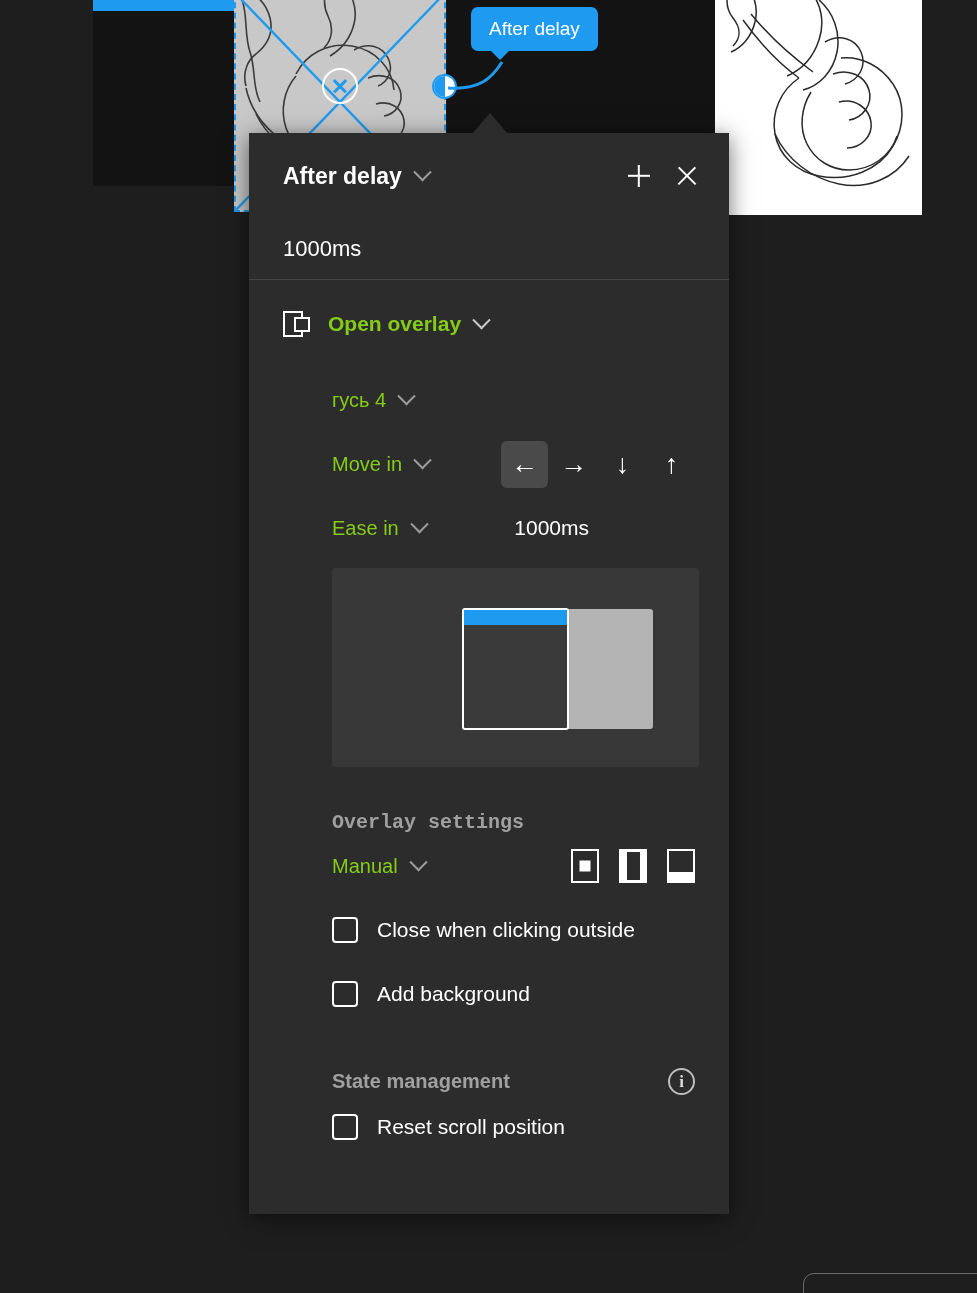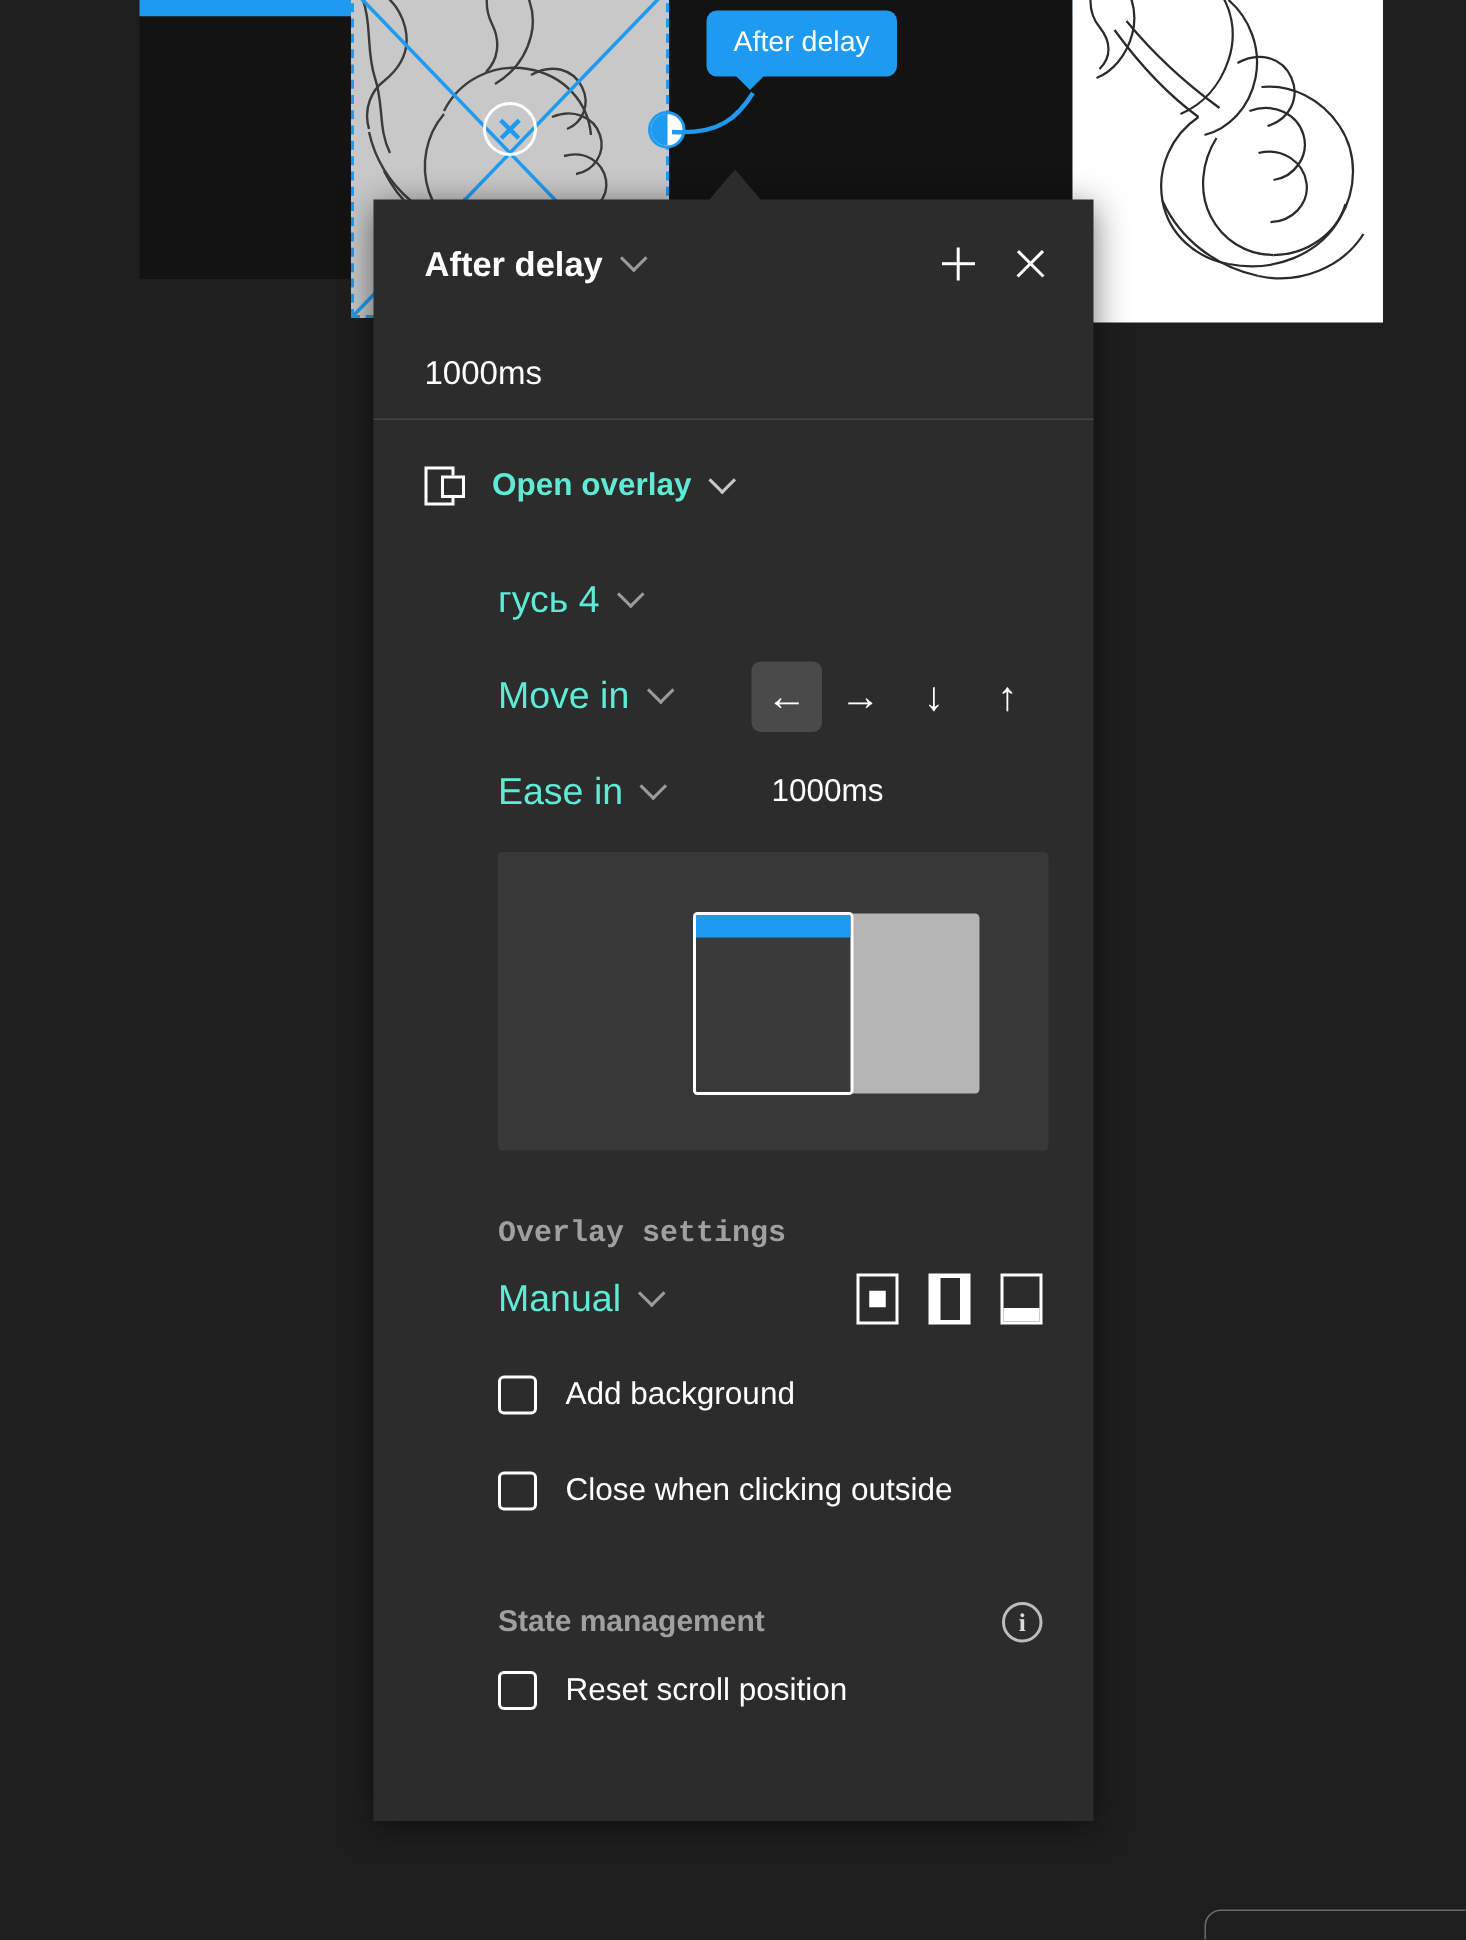--- a/index.html
+++ b/index.html
@@ -148,27 +148,27 @@
   }
   .overlay-ico { width: 28px; height: 30px; position: relative; flex: none; margin-right: 17px; }
   .overlay-ico .big {
     position: absolute; left: 0; top: 2px; width: 20px; height: 26px;
     border: 2.3px solid #ffffff;
   }
   .overlay-ico .small {
     position: absolute; left: 11px; top: 8px; width: 16px; height: 15px;
     border: 2.3px solid #ffffff; background: #2c2c2c;
   }
-  .action-label { font-size: 21px; font-weight: bold; color: #5eead4; }
+  .action-label { font-size: 21px; font-weight: bold; color: #84cc16; }
 
   .setting-row {
     display: flex; align-items: center; height: 64px;
     padding-left: 49px;
   }
-  .setting-label { font-size: 25px; color: #5eead4; white-space: nowrap; }
+  .setting-label { font-size: 20px; color: #84cc16; white-space: nowrap; }
 
   .dirs { display: flex; align-items: center; margin-left: auto; }
   .dir-btn {
     width: 47px; height: 47px; border-radius: 6px;
     display: flex; align-items: center; justify-content: center;
     color: #ffffff; font-size: 27px; line-height: 1; cursor: pointer;
     margin-left: 2px;
   }
   .dir-btn.active { background: #4a4a4a; }
 
@@ -372,26 +372,26 @@
         <span class="chev"></span>
         <span class="pos-icons">
           <span class="pos-ico pos-center"></span>
           <span class="pos-ico pos-left"></span>
           <span class="pos-ico pos-bottom"></span>
         </span>
       </div>
 
       <div class="check-row">
         <span class="checkbox"></span>
-        <span class="check-label">Add background</span>
+        <span class="check-label">Close when clicking outside</span>
       </div>
 
       <div class="check-row">
         <span class="checkbox"></span>
-        <span class="check-label">Close when clicking outside</span>
+        <span class="check-label">Add background</span>
       </div>
 
       <div class="section-title sec-state">
         <span>State management</span>
         <span class="info-ico">i</span>
       </div>
 
       <div class="check-row">
         <span class="checkbox"></span>
         <span class="check-label">Reset scroll position</span>

